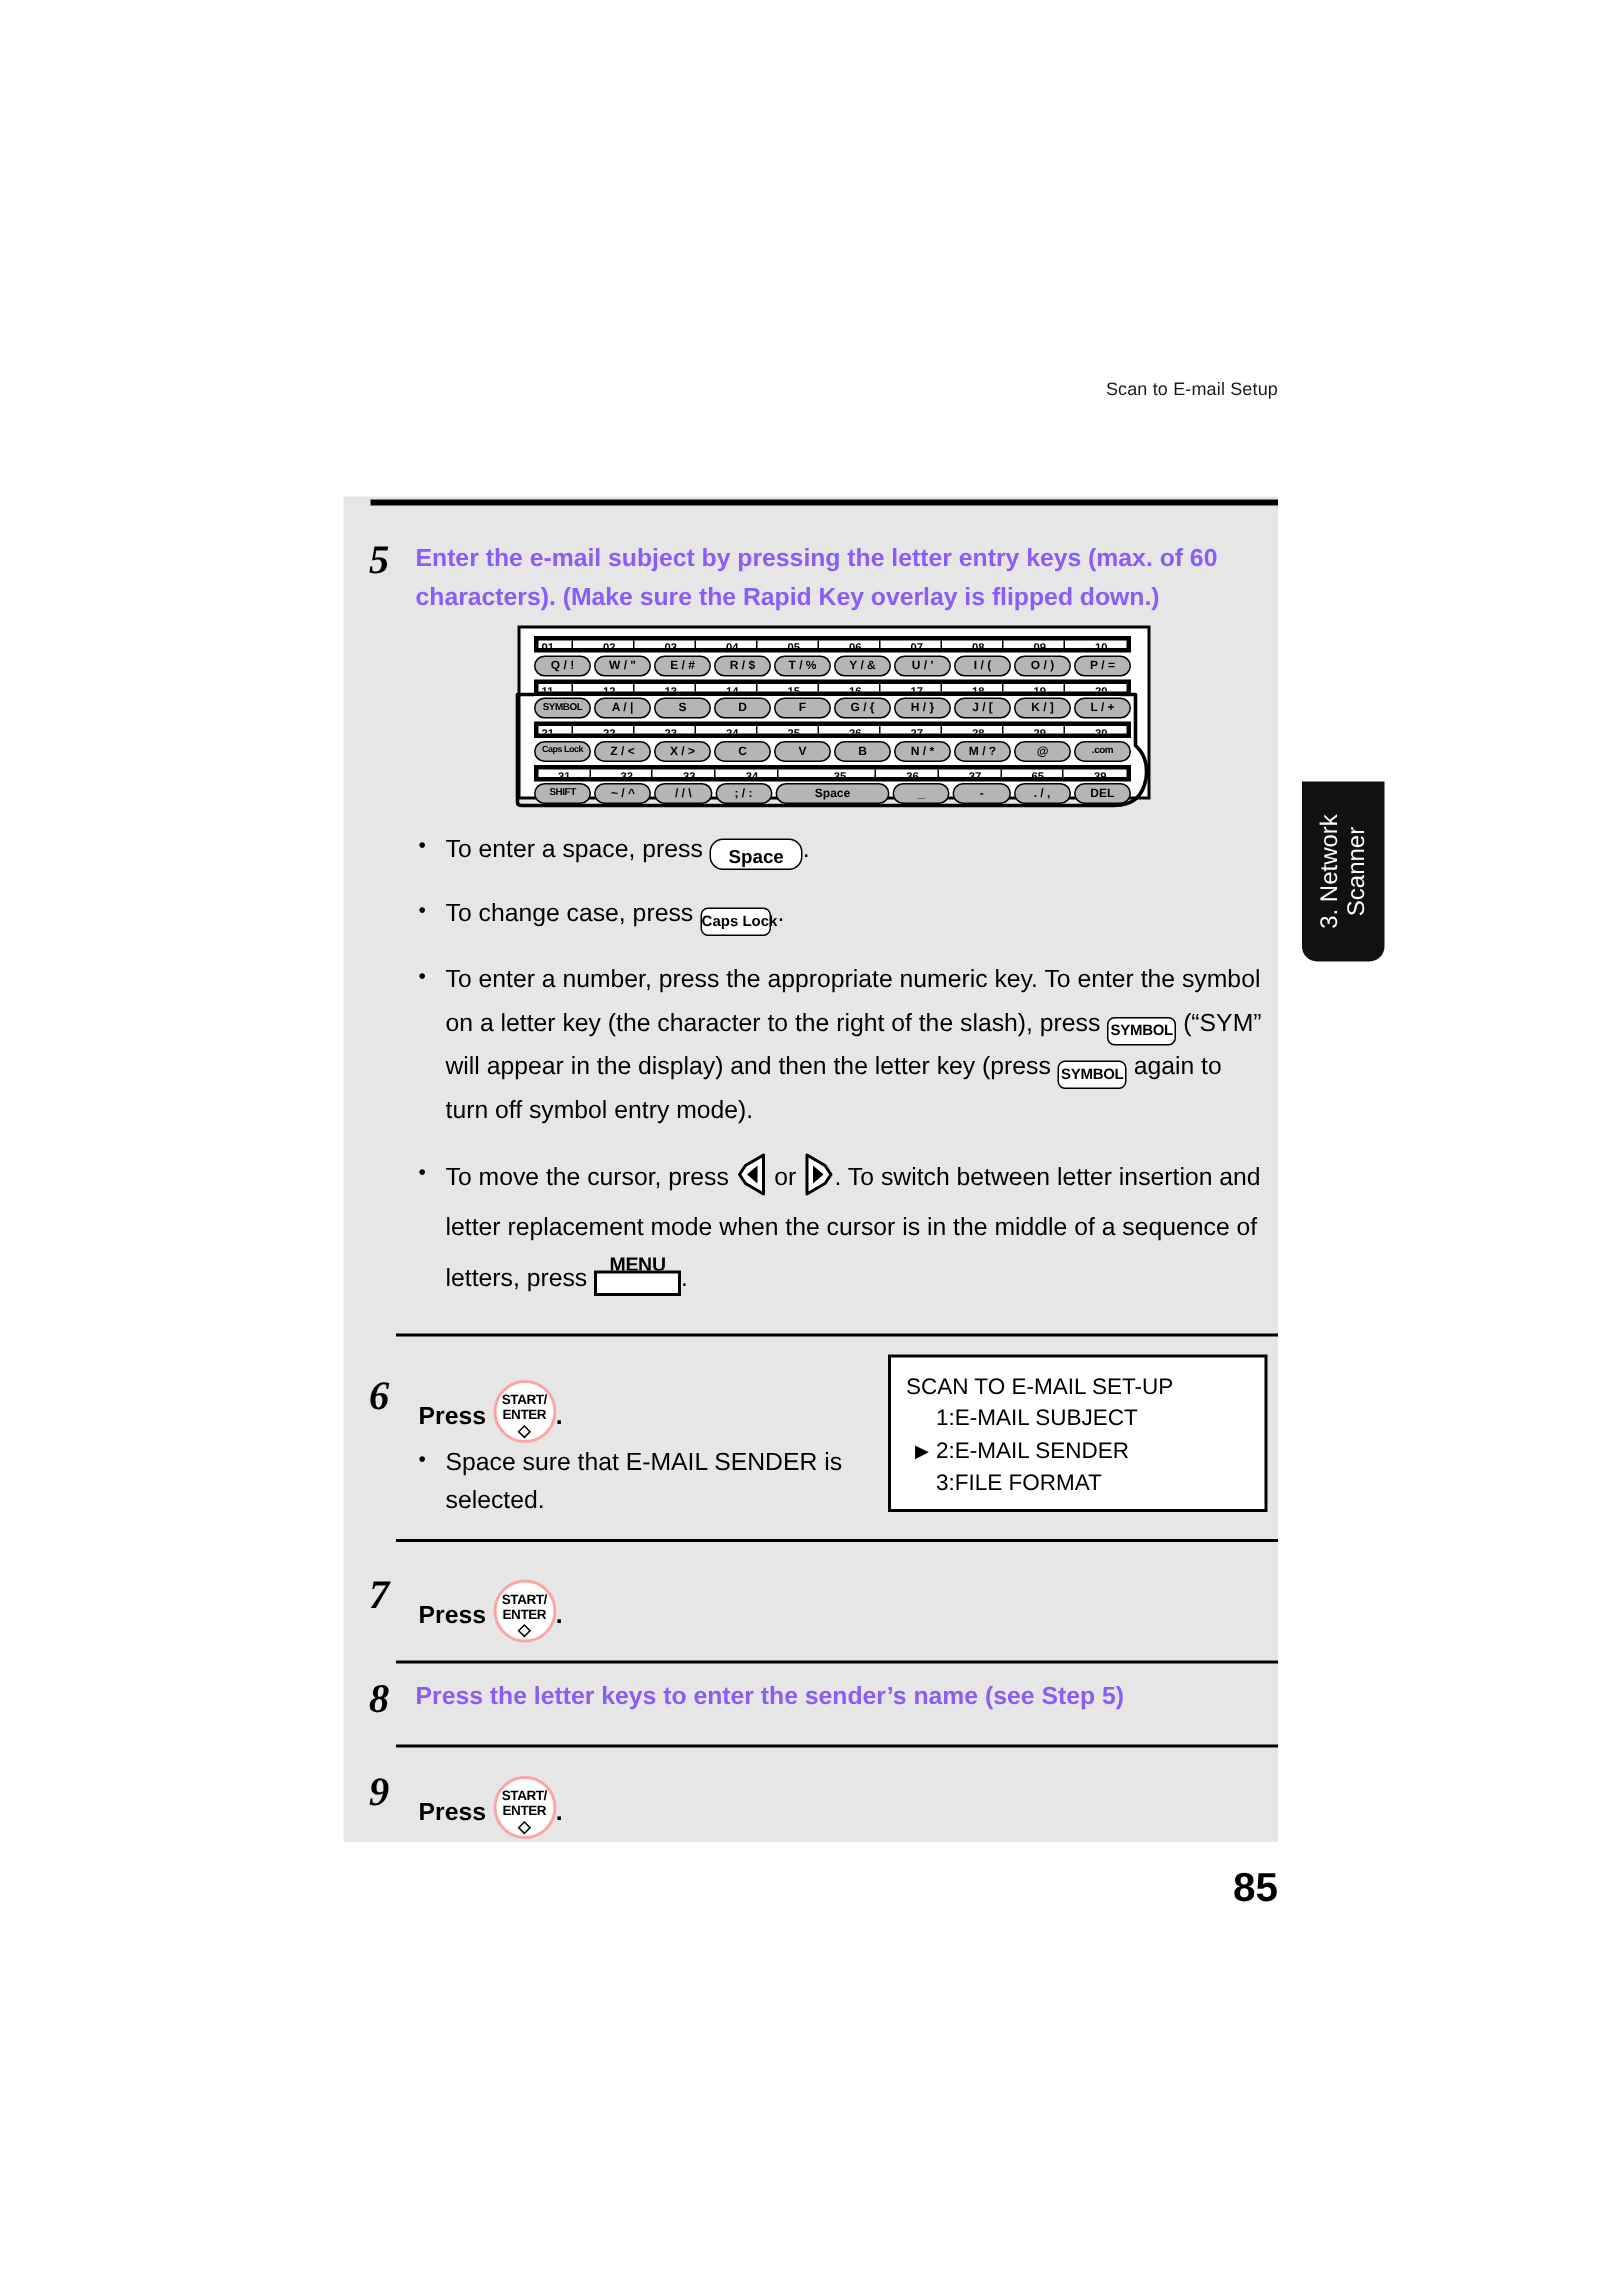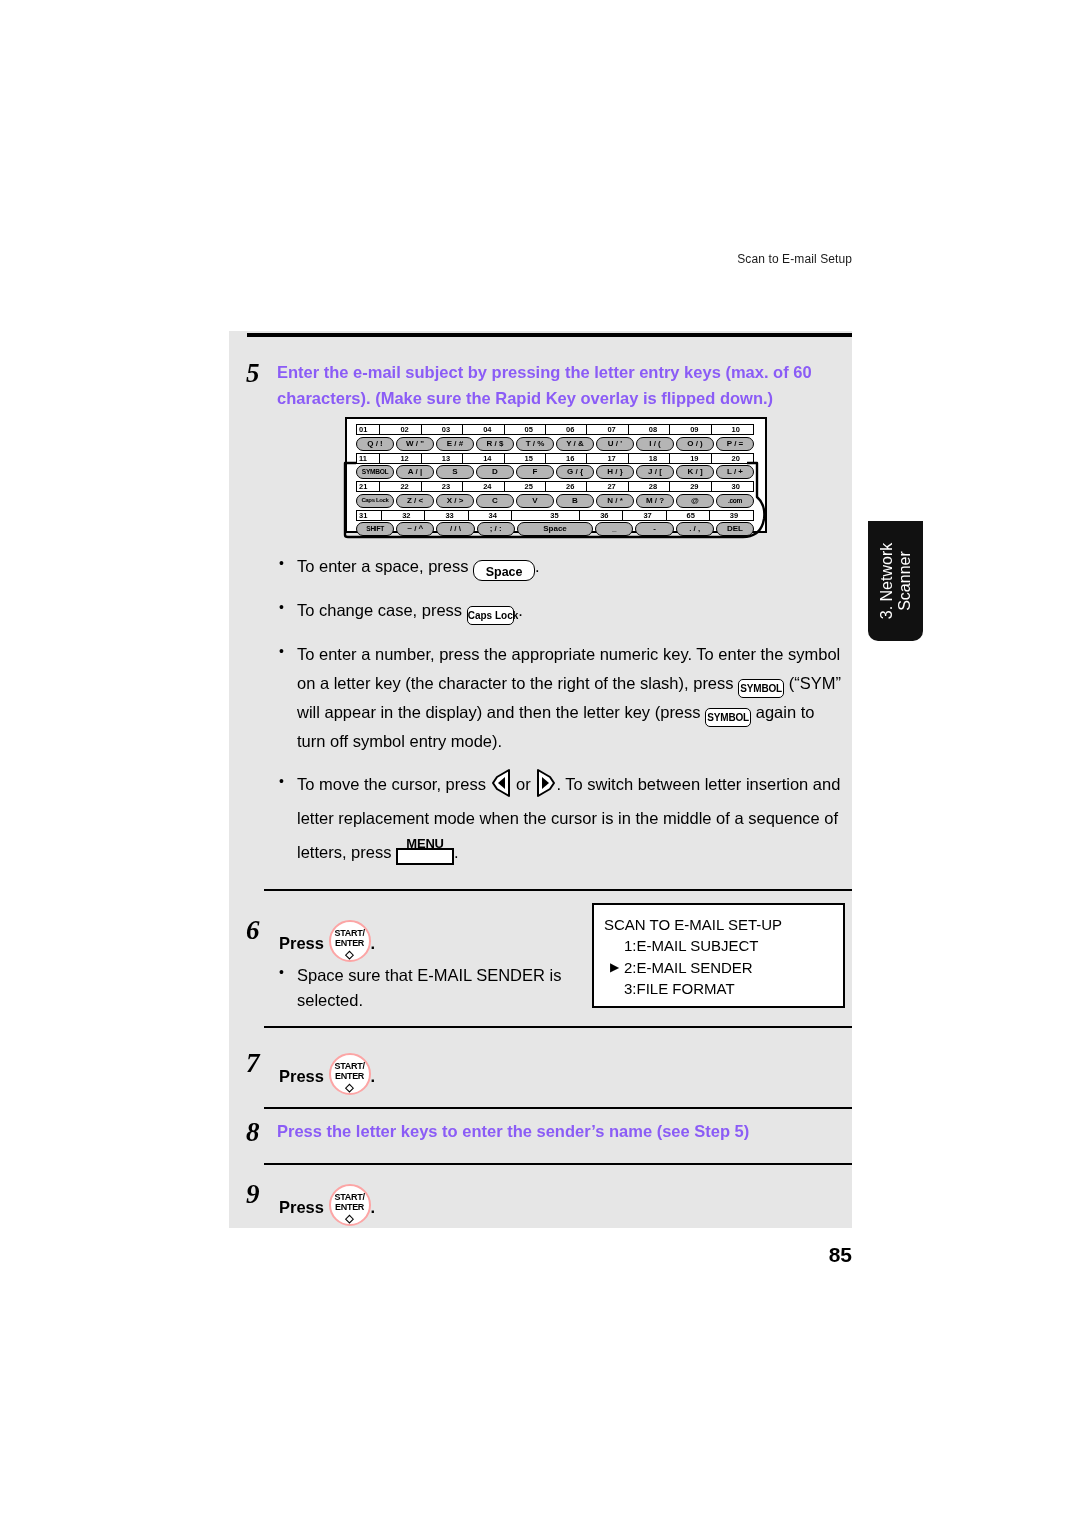--- a/index.html
+++ b/index.html
@@ -271,27 +271,28 @@
   .kb-rows {
     position: absolute;
     left: 11px;
     top: 7px;
     width: 398px;
   }
   .kb-numrow {
     display: grid;
     grid-template-columns: repeat(10, 1fr);
     height: 11px;
-    border: 1px solid #000000;
+    border: 3px solid #000000;
     box-sizing: border-box;
     background: #fff;
     gap: 18px;
   }
   .kb-numrow.r4 {
     grid-template-columns: 1fr 1fr 1fr 1fr 2fr 1fr 1fr 1fr 1fr;
+    padding-left: 11px;
   }
   .kb-numcell {
     font-size: 7.5px;
     font-weight: bold;
     line-height: 9px;
     padding-left: 2px;
     border-right: 1px solid #000;
     box-sizing: border-box;
     color: #000;
     overflow: hidden;
@@ -372,21 +373,21 @@
     line-height: 1.75;
   }
 
   
   .page-number {
     position: absolute;
     left: 0;
     top: 1243px;
     width: 852px;
     text-align: right;
-    font-size: 21px;
+    font-size: 27px;
     font-weight: bold;
     color: #000;
   }
 </style>
 </head>
 <body>
 
 <div class="running-header">Scan to E-mail Setup</div>
 
 <div class="side-tab">

